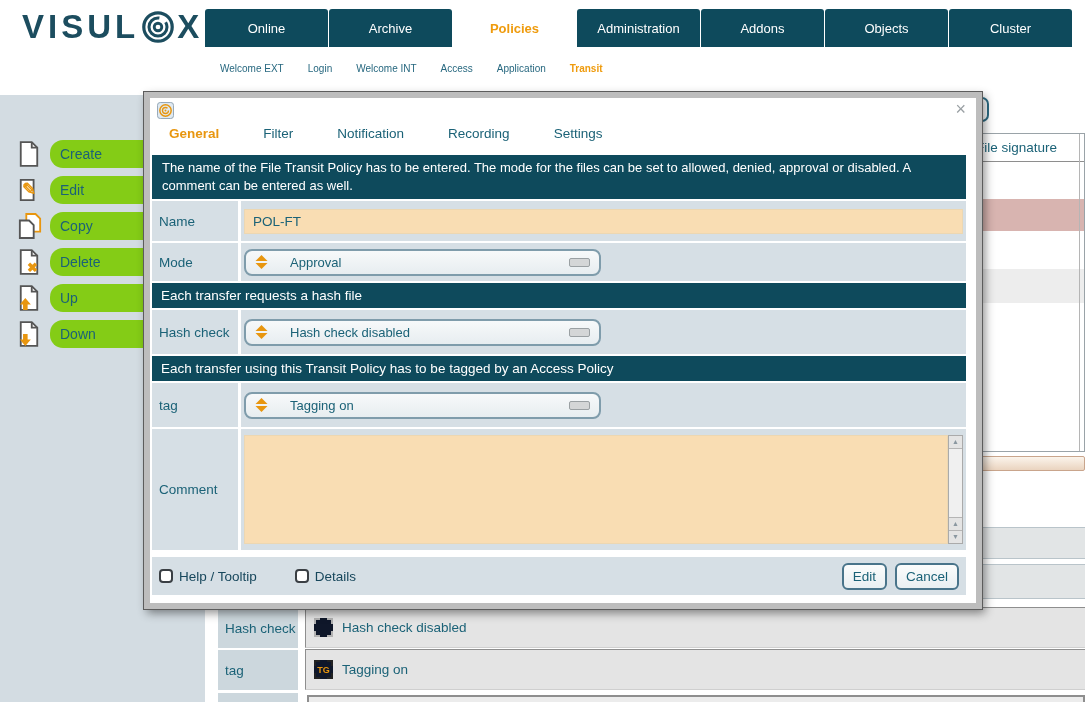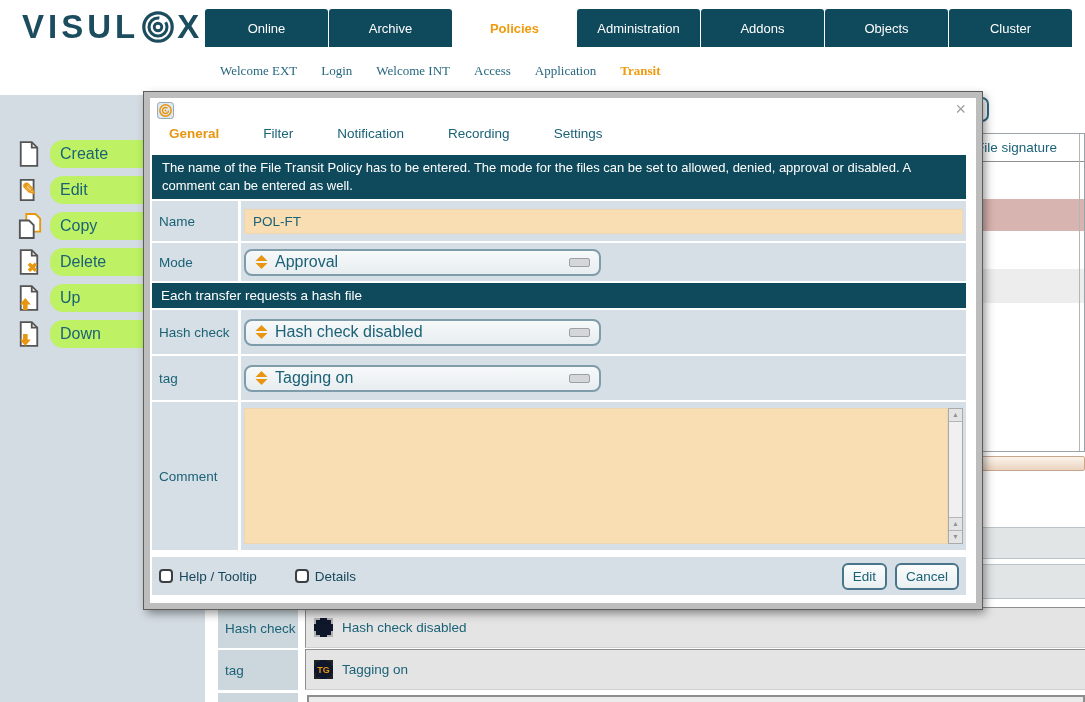--- a/index.html
+++ b/index.html
@@ -7,30 +7,30 @@
   .screen { position:relative; width:1085px; height:702px; overflow:hidden; background:#fff; }
 
   
   .logo { position:absolute; left:22px; top:8px; display:flex; align-items:center; color:#1c4d5f; font-weight:bold; font-size:33px; letter-spacing:4px; }
   .logo svg { margin:0 1px; }
   .nav-tabs { position:absolute; left:205px; top:9px; display:flex; }
   .nav-tab { width:123px; height:38px; margin-right:1px; background:#0e4a5c; color:#fff; font-size:13px;
              display:flex; align-items:center; justify-content:center; border-radius:3px 3px 0 0; cursor:pointer; }
   .nav-tab.active { background:#fff; color:#ef9b0d; font-weight:bold; }
   .subnav { position:absolute; left:220px; top:60px; display:flex; gap:24px; }
-  .subnav-item { color:#26677f; font-size:13px; padding:3px 0; cursor:pointer;font-family:Liberation Serif, serif; }
+  .subnav-item { color:#26677f; font-size:10px; padding:3px 0; cursor:pointer; }
   .subnav-item.active { color:#ef9b0d; font-weight:bold; }
 
   
   .sidebar { position:absolute; left:0; top:95px; width:205px; height:607px; background:#d3dce2; }
   .side-item { position:absolute; left:0; height:28px; width:100%; display:flex; align-items:center; }
   .side-icon { margin-left:18px; width:24px; height:27px; position:relative; flex:none; }
   .side-icon .ovl { position:absolute; font-weight:bold; color:#e8960f; }
-  .side-pill { margin-left:8px; height:28px; flex:1; margin-right:9px; background:#bef264; border-radius:13px;
-               display:flex; align-items:center; padding-left:10px; color:#1b6277; font-size:16px; cursor:pointer; }
+  .side-pill { margin-left:8px; height:28px; flex:1; margin-right:9px; background:#84cc16; border-radius:13px;
+               display:flex; align-items:center; padding-left:10px; color:#1b6277; font-size:14px; cursor:pointer; }
 
   
   .bg-table { position:absolute; left:400px; top:133px; width:685px; background:#fff; border:1px solid #9aa3a8; }
   .bg-table .hdr { position:relative; height:28px; border-bottom:1px solid #8e8e8e; }
   .bg-table .hdr-label { position:absolute; left:575px; top:6px; color:#1b6277; font-size:13.5px; }
   .bg-table .colline { position:absolute; left:678px; top:0; bottom:0; border-left:1px solid #b5b5b5; }
   .trow { width:100%; }
   .bg-scroll { position:absolute; left:400px; top:456px; width:685px; height:15px;
                background:linear-gradient(#fbf4ec,#ead4bf); border:1px solid #c9a58c; border-radius:2px; }
   .bg-band { position:absolute; left:218px; width:867px; background:#e2e5e6; border-top:1px solid #b9c4ca; border-bottom:1px solid #b9c4ca; }
@@ -55,21 +55,21 @@
   .m-info { margin-top:7px; background:#0e4a5c; color:#fff; font-size:13px; line-height:1.4; padding:4px 10px; }
   .frow { display:flex; margin-top:2px; }
   .flabel { width:86px; flex:none; background:#d6dfe5; color:#1b6277; font-size:13.5px; display:flex; align-items:center; padding-left:7px; }
   .ffield { flex:1; margin-left:3px; background:#d6dfe5; display:flex; align-items:center; padding:0 3px; }
   .sect { margin-top:2px; height:25px; background:#0e4a5c; color:#fff; font-size:13.5px; display:flex; align-items:center; padding-left:9px; }
   .h40 { height:40px; } .h38 { height:38px; } .h44 { height:44px; }
   .name-input { flex:1; height:25px; background:#f9ddb3; border:1px solid #ecd7b2; color:#1b6277; font-size:13.5px;
                 display:flex; align-items:center; padding-left:8px; }
   .dd { width:357px; height:27px; border:2px solid #7f9cab; border-radius:8px; background:linear-gradient(#f7f9fa,#e7edf0);
         display:flex; align-items:center; padding:0 9px; cursor:pointer; }
-  .dd-text { color:#1b6277; font-size:16px; margin-left:7px; }
+  .dd-text { color:#1b6277; font-size:13px; margin-left:22px; }
   .dd-handle { margin-left:auto; width:21px; height:9px; background:#d4d6d7; border:1px solid #9aa0a3; border-radius:2px; }
   .frow.comment { flex:1; min-height:110px; }
   .comment-wrap { flex:1; display:flex; align-self:stretch; margin:6px 0; }
   .comment-box { flex:1; background:#f9ddb3; border:1px solid #ecd7b2; }
   .vscroll { width:15px; background:#f0f0f0; border:1px solid #aaa; display:flex; flex-direction:column; }
   .sbtn { height:13px; background:#e4e4e4; border-bottom:1px solid #b5b5b5; color:#8a97a0; font-size:7px; text-align:center; line-height:12px; }
   .sbtn.bot { border-top:1px solid #b5b5b5; border-bottom:none; }
   .strack { flex:1; }
   .m-footer { margin-top:7px; flex:none; height:38px; background:#d6dfe5; display:flex; align-items:center; padding:0 7px; }
   .cb { width:14px; height:14px; background:#fff; border:2px solid #3a3f44; border-radius:4px; flex:none; cursor:pointer; }
@@ -265,20 +265,21 @@
           <svg width="13" height="14" viewBox="0 0 13 14">
             <polygon points="6.5,0 12.5,6 0.5,6" fill="#e8960f"></polygon>
               <polygon points="0.5,8 12.5,8 6.5,14" fill="#e8960f"></polygon>
           </svg>
           <span class="dd-text">Hash check disabled</span>
           <span class="dd-handle"></span>
         </div>
       </div>
     </div>
 
+    <div class="sect">Each transfer using this Transit Policy has to be tagged by an Access Policy</div>
 
     <div class="frow h44">
       <div class="flabel">tag</div>
       <div class="ffield">
         <div class="dd">
           <svg width="13" height="14" viewBox="0 0 13 14">
             <polygon points="6.5,0 12.5,6 0.5,6" fill="#e8960f"></polygon>
               <polygon points="0.5,8 12.5,8 6.5,14" fill="#e8960f"></polygon>
           </svg>
           <span class="dd-text">Tagging on</span>

